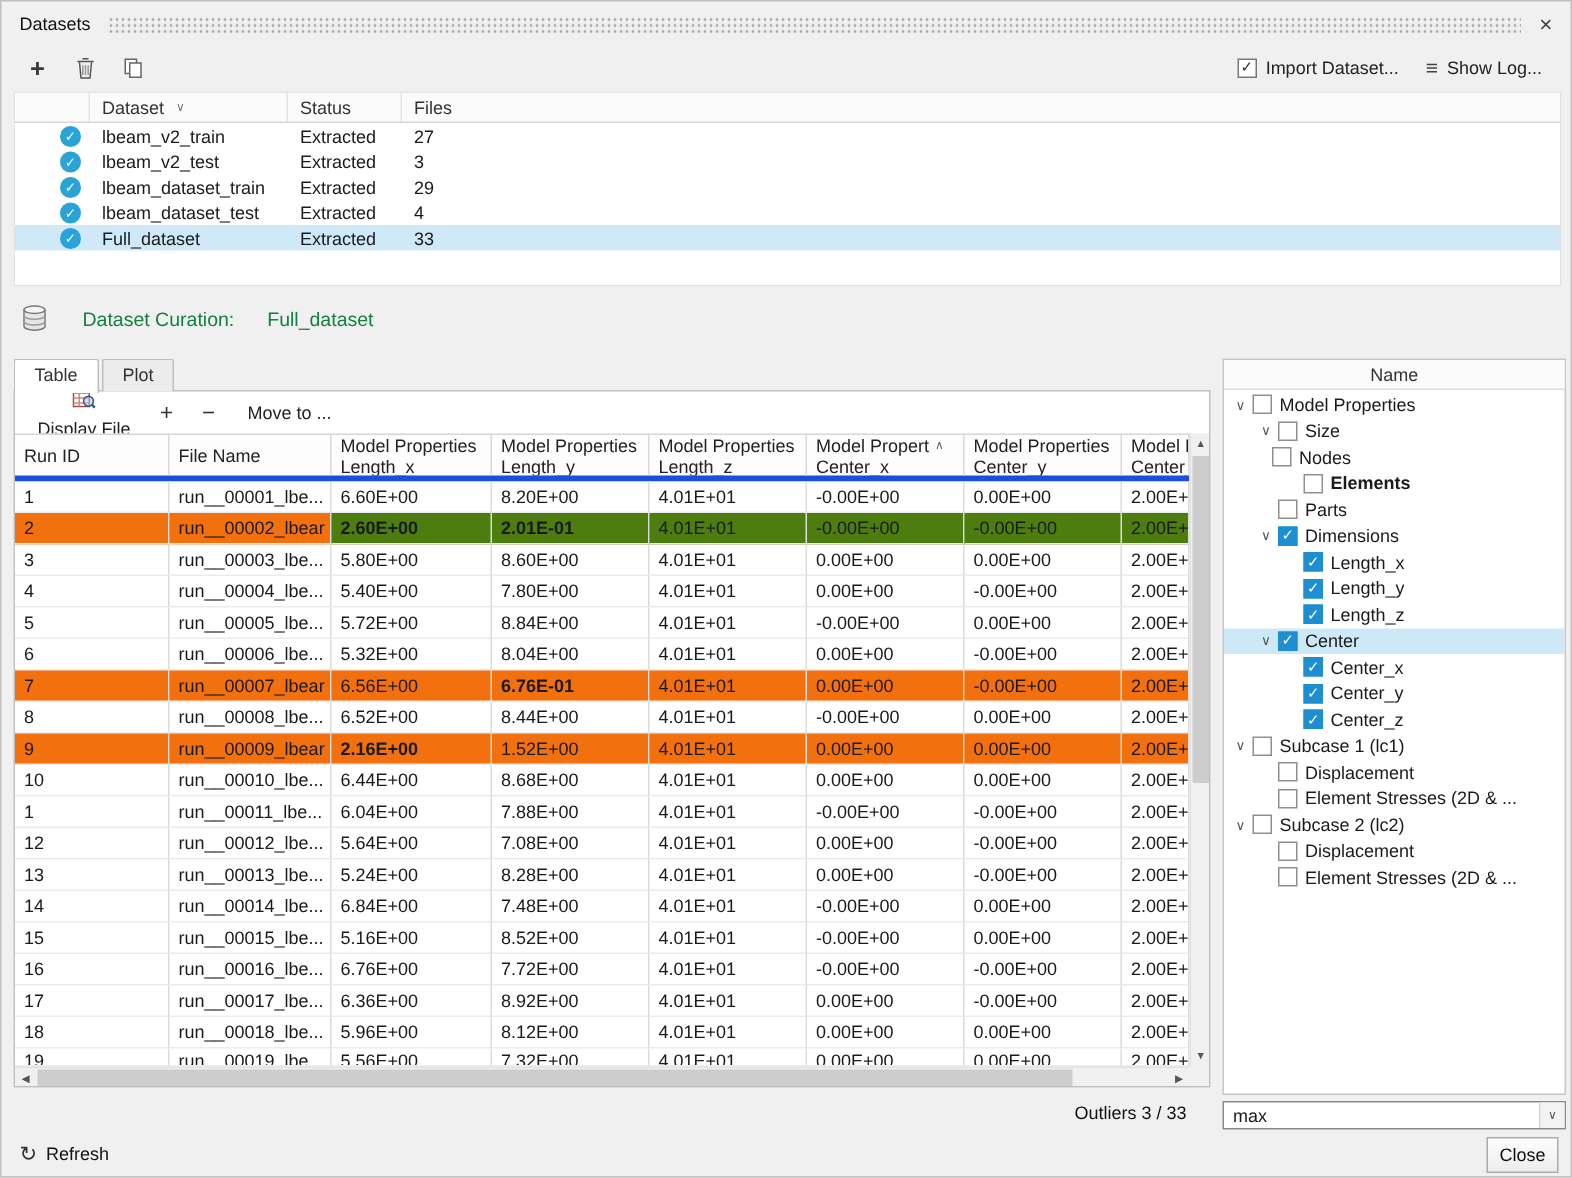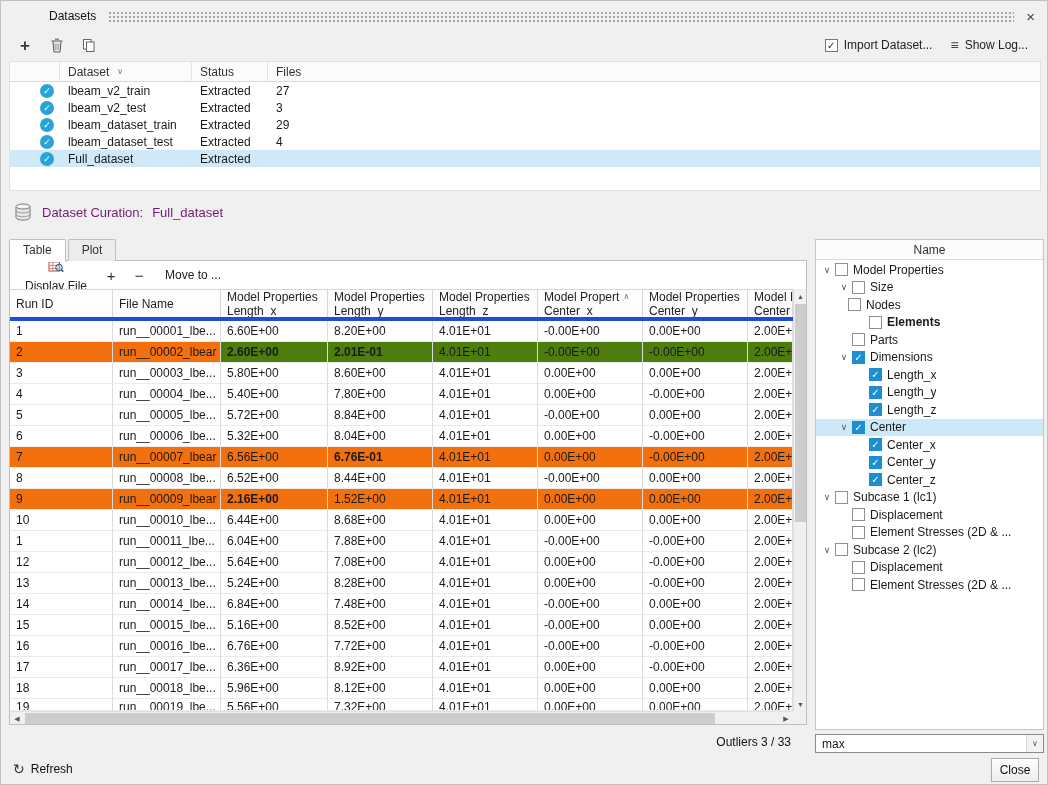--- a/index.html
+++ b/index.html
@@ -4,21 +4,21 @@
 <style>
   * { margin:0; padding:0; box-sizing:border-box; }
   html,body { width:1048px; height:785px; }
   body {
     font-family:"Liberation Sans", sans-serif;
     font-size:12px; color:#1a1a1a;
     background:#f0f0f0; position:relative; overflow:hidden;
     border:1px solid #c0c0c0;
   }
   
-  .titlebar { position:absolute; top:0; left:0; right:0; height:30px; display:flex; align-items:center; padding:0 12px; gap:12px;margin-left:36px; }
+  .titlebar { position:absolute; top:0; left:0; right:0; height:30px; display:flex; align-items:center; padding:0 12px; gap:12px; }
   .titlebar .title { color:#111; }
   .titlebar .dots { flex:1; height:11px; background-image:radial-gradient(circle, #a4a4a4 0.9px, transparent 1.1px); background-size:4px 4px; }
   .close-x { font-size:15px; color:#444; cursor:pointer; line-height:1; }
   
   .toolbar { position:absolute; top:30px; left:0; right:0; height:28px; display:flex; align-items:center; padding:0 10px; }
   .tool-ico { width:28px; height:24px; display:flex; align-items:center; justify-content:center; cursor:pointer; margin-right:4px; }
   .plus-glyph { font-size:17px; font-weight:bold; color:#3a3a3a; line-height:1; }
   .toolbar .spacer { flex:1; }
   .tool-btn { display:flex; align-items:center; gap:6px; padding:3px 9px; cursor:pointer; color:#222; }
   .box-check { width:13px; height:13px; border:1px solid #777; background:#fff; display:flex; align-items:center; justify-content:center; font-size:10px; color:#2a2a2a; }
@@ -28,21 +28,21 @@
   .ds-head { display:grid; grid-template-columns:50px 132px 76px 1fr; height:20px; background:#fbfbfb; border-bottom:1px solid #d8d8d8; }
   .ds-head > div { padding:0 8px; border-right:1px solid #e4e4e4; display:flex; align-items:center; gap:8px; color:#333; }
   .ds-head > div:last-child { border-right:none; }
   .sort-ind { font-size:8px; color:#777; }
   .ds-row { display:grid; grid-template-columns:50px 132px 76px 1fr; height:17px; align-items:center; cursor:default; }
   .ds-row.selected { background:#cfe9f9; }
   .ds-ico-cell { display:flex; justify-content:flex-end; padding-right:6px; }
   .check-circle { width:14px; height:14px; border-radius:50%; background:#2aa3d8; color:#fff; font-size:9px; display:flex; align-items:center; justify-content:center; }
   .ds-cell { padding:0 8px; white-space:nowrap; overflow:hidden; }
   
-  .curation { position:absolute; top:201px; left:12px; display:flex; align-items:center; gap:9px; font-size:13px; color:#701a75; }
+  .curation { position:absolute; top:201px; left:12px; display:flex; align-items:center; gap:22px; font-size:13px; color:#15803d; }
   
   .tabs { position:absolute; top:238px; left:8px; height:22px; display:flex; align-items:flex-end; z-index:3; }
   .tab { padding:3px 13px 4px 13px; border:1px solid #bfbfbf; border-bottom:none; background:#ececec; margin-right:2px; border-radius:2px 2px 0 0; color:#333; cursor:pointer; }
   .tab.active { background:#fff; padding-bottom:5px; margin-bottom:-1px; }
   
   .left-panel { position:absolute; top:259px; left:8px; width:798px; height:465px; background:#fff; border:1px solid #bfbfbf; }
   .tbl-toolbar { position:absolute; top:0; left:0; right:0; height:28px; display:flex; align-items:center; gap:4px; padding:0 7px; }
   .tt-btn { display:flex; align-items:center; gap:6px; padding:3px 8px; cursor:pointer; color:#222;flex-direction:column; }
   .tt-ico { width:24px; height:22px; display:flex; align-items:center; justify-content:center; cursor:pointer; font-size:15px; color:#333; }
   .tt-label { padding:3px 10px; cursor:pointer; color:#222; }
@@ -177,20 +177,21 @@
         <div class="ds-cell">lbeam_dataset_test</div>
         <div class="ds-cell">Extracted</div>
         <div class="ds-cell">4</div>
       </div>
       <div class="ds-row selected">
         <div class="ds-ico-cell">
           <span class="check-circle">✓</span>
         </div>
         <div class="ds-cell">Full_dataset</div>
         <div class="ds-cell">Extracted</div>
+        <div class="ds-cell">33</div>
       </div>
     </div>
 </div>
 
 <div class="curation">
   <svg width="20" height="20" viewBox="0 0 20 20">
     <path d="M3 4.5v11c0 1.5 3.1 2.6 7 2.6s7-1.1 7-2.6v-11" fill="#e6e6e6" stroke="#7a7a7a"></path>
     <ellipse cx="10" cy="4.5" rx="7" ry="2.5" fill="#f5f5f5" stroke="#7a7a7a"></ellipse>
     <path d="M3 8.3c0 1.5 3.1 2.6 7 2.6s7-1.1 7-2.6M3 12.1c0 1.5 3.1 2.6 7 2.6s7-1.1 7-2.6" fill="none" stroke="#9c9c9c"></path>
   </svg>

